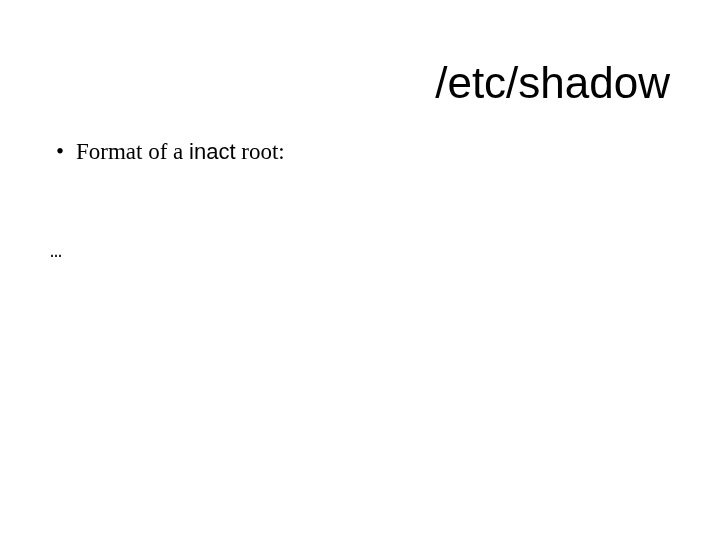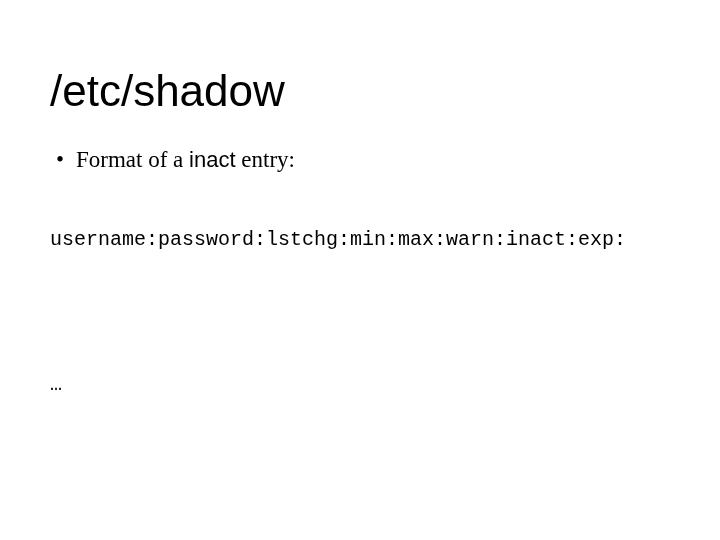--- a/index.html
+++ b/index.html
@@ -16,22 +16,22 @@
     width: 720px;
     height: 540px;
     position: relative;
     box-sizing: border-box;
     padding: 30px 50px 30px 50px;
   }
   .title {
     font-family: Impact, 'Arial Narrow Bold', 'Haettenschweiler', sans-serif;
     font-weight: 400;
     font-size: 44px;
-    text-align: left;
-    margin-top: 36px;
+    text-align: right;
+    margin-top: 28px;
     margin-bottom: 28px;
     letter-spacing: 0px;
   }
   ul.top, ul.bottom {
     list-style: none;
     padding: 0;
     margin: 0;
   }
   ul.top > li, ul.bottom > li {
     position: relative;
@@ -70,27 +70,24 @@
 </style>
 </head>
 <body>
 
 <div class="slide">
 
   <div class="title">/etc/shadow</div>
 
   <ul class="top">
     <li>
-      <span>Format of a </span><span class="sans-inline">inact</span><span> entry:</span>
+      <span>Format of a </span><span class="sans-inline">inact</span><span> root:</span>
     </li>
   </ul>
 
-  <div class="codeblock">
-    <span class="line">username:password:lstchg:min:max:warn:inact:exp:</span>
-  </div>
 
   <div class="spacer"></div>
 
   <div class="codeblock">
     <span class="line">…</span>
   </div>
 
 </div>
 
 </body></html>

